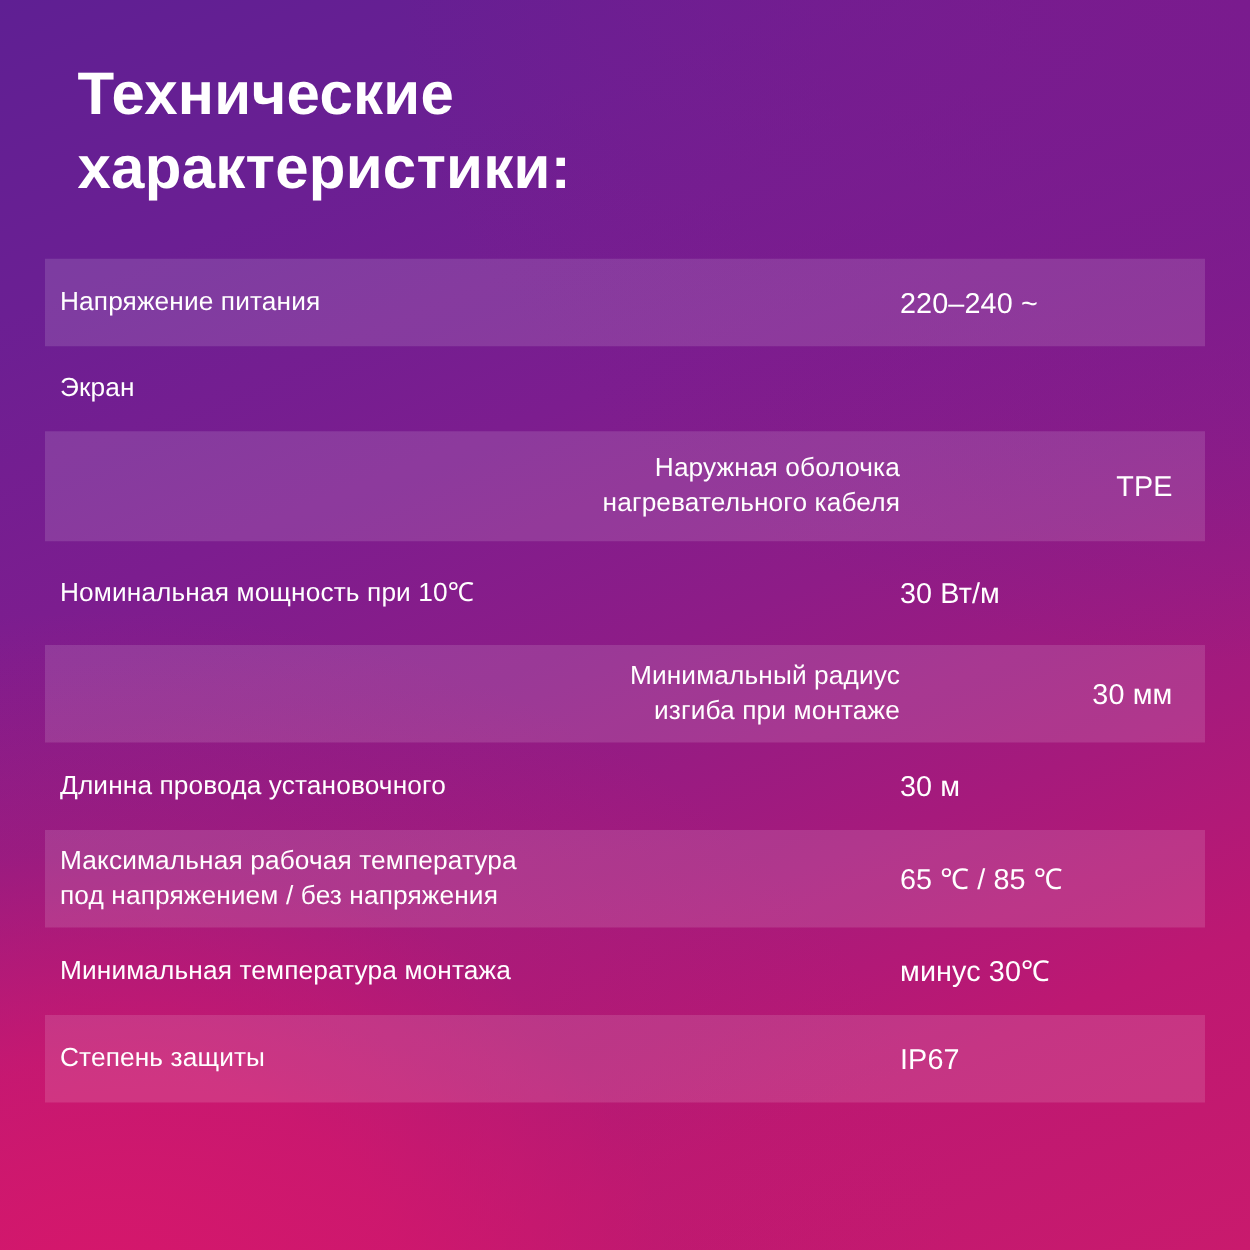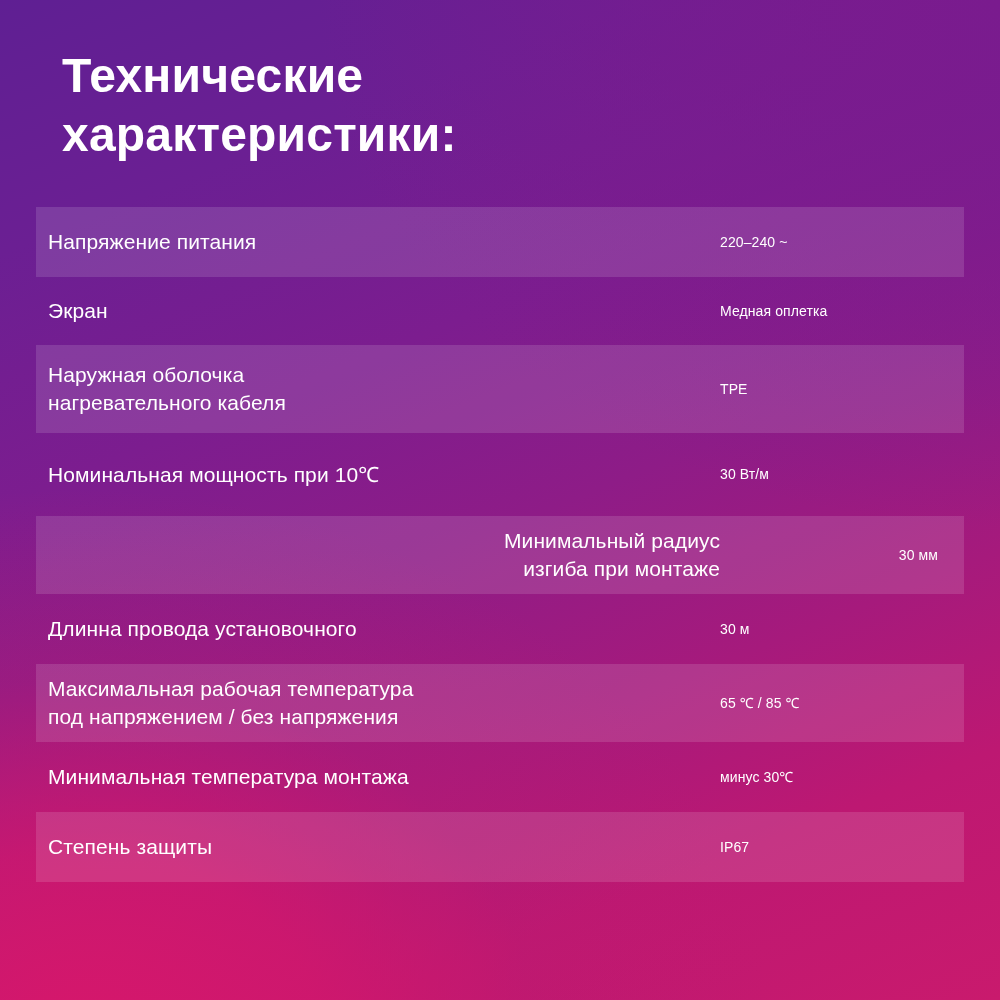--- a/index.html
+++ b/index.html
@@ -54,28 +54,28 @@
   }
   .row .param {
     flex: 0 0 672px;
     font-size: 21px;
     line-height: 1.32;
     white-space: pre-line;
     letter-spacing: 0.1px;
   }
   .row .value {
     flex: 1 1 auto;
-    font-size: 14px;
+    font-size: 23px;
     line-height: 1.32;
     white-space: pre-line;
     letter-spacing: 0.1px;
   }
   .r0 { height: 70px; }
   .r1 { height: 68px; }
-  .r2 { height: 88px; }
+  .r2 { height: 88px; text-align: right; }
   .r3 { height: 83px; }
   .r4 { height: 78px; text-align: right; }
   .r5 { height: 70px; }
   .r6 { height: 78px; }
   .r7 { height: 70px; }
   .r8 { height: 70px; }
 </style>
 </head>
 <body>
 
@@ -86,21 +86,20 @@
 
   <div class="table">
 
     <div class="row striped r0">
       <div class="param">Напряжение питания</div>
       <div class="value">220–240  ~</div>
     </div>
 
     <div class="row r1">
       <div class="param">Экран</div>
-      <div class="value">Медная оплетка</div>
     </div>
 
     <div class="row striped r2">
       <div class="param">Наружная оболочка
 нагревательного кабеля</div>
       <div class="value">TPE</div>
     </div>
 
     <div class="row r3">
       <div class="param">Номинальная мощность при 10℃</div>

